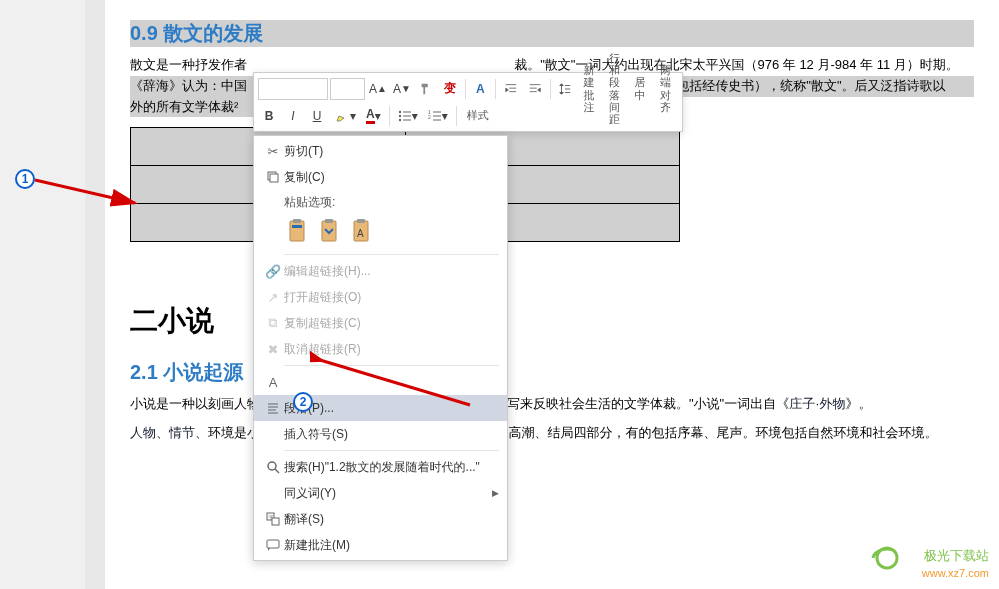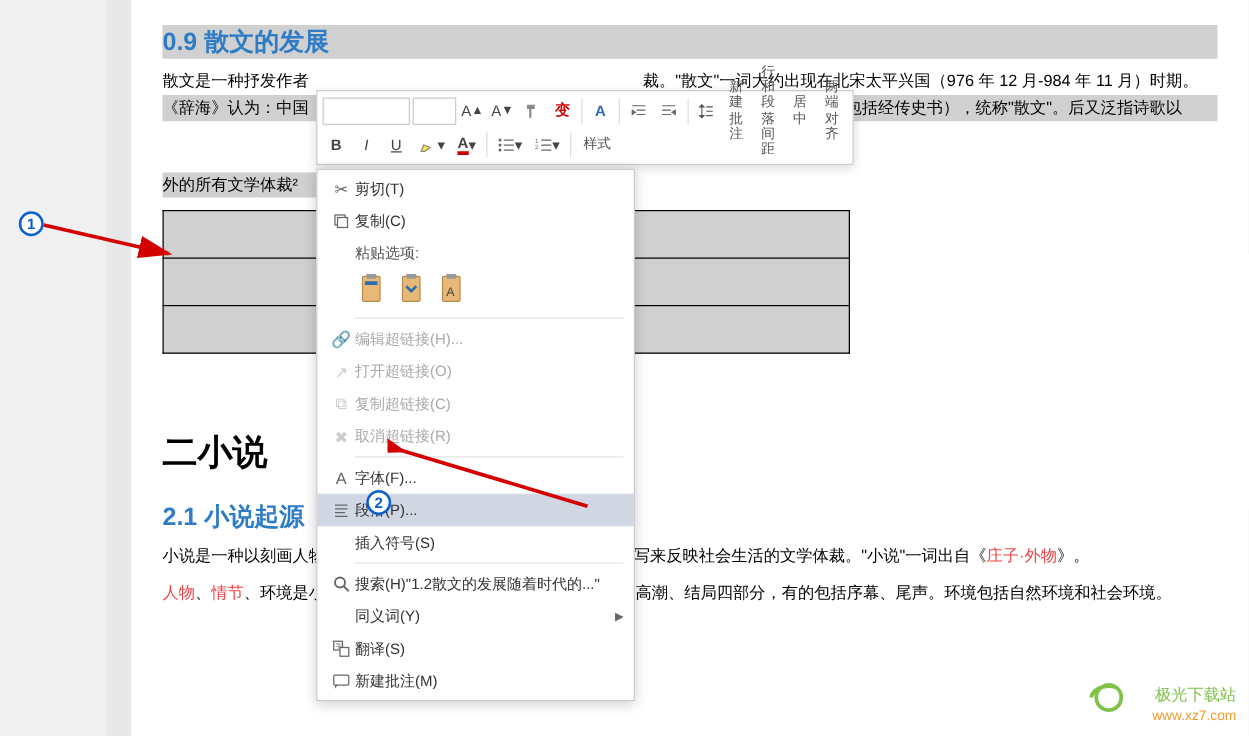--- a/index.html
+++ b/index.html
@@ -63,21 +63,21 @@
       color: #2d7cc5;
       font-size: 20px;
       font-weight: bold;
       margin-top: 19px;
     }
     .body-text2 {
       font-size: 13px;
       line-height: 1.6;
       margin-top: 8px;
     }
-    .body-text2 .link { color: #ef4444; }
+    .body-text2 .link { color: #0f172a; }
 
     
     .mini-toolbar {
       position: absolute;
       left: 253px;
       top: 72px;
       width: 430px;
       height: 60px;
       background: #fff;
       border: 1px solid #ccc;
@@ -199,21 +199,21 @@
   <div class="body-text">
     <span>散文是一种抒发作者</span>
     <span style="display:inline-block;width:260px;"></span>
     <span>裁。"散文"一词大约出现在北宋太平兴国（976 年 12 月-984 年 11 月）时期。</span>
   </div>
   <div class="body-text selected">
     <span>《辞海》认为：中国</span>
     <span style="display:inline-block;width:260px;"></span>
     <span>韵、不重排偶' 的散体文章（包括经传史书），统称"散文"。后又泛指诗歌以</span>
   </div>
-  <div class="body-text selected" style="width:130px;margin-top:41px;">外的所有文学体裁²</div>
+  <div class="body-text selected" style="width:130px;">外的所有文学体裁²</div>
 
   <table class="table">
     <tbody>
         <tr>
           <td></td>
           <td></td>
         </tr>
     <tr>
           <td></td>
           <td></td>
@@ -359,21 +359,20 @@
     <span class="ctx-icon">⧉</span>
     <span class="ctx-label">复制超链接(C)</span>
   </div>
   <div class="ctx-item disabled">
     <span class="ctx-icon">✖</span>
     <span class="ctx-label">取消超链接(R)</span>
   </div>
   <div class="ctx-sep"></div>
   <div class="ctx-item">
     <span class="ctx-icon">A</span>
-    <span class="ctx-label">字体(F)...</span>
   </div>
   <div class="ctx-item highlighted">
     <span class="ctx-icon">
       <svg width="14" height="14" viewBox="0 0 14 14">
           <path d="M2 3h10M2 6h10M2 9h8M2 12h10" stroke="#666"></path>
         </svg>
     </span>
     <span class="ctx-label">段落(P)...</span>
   </div>
   <div class="ctx-item">

